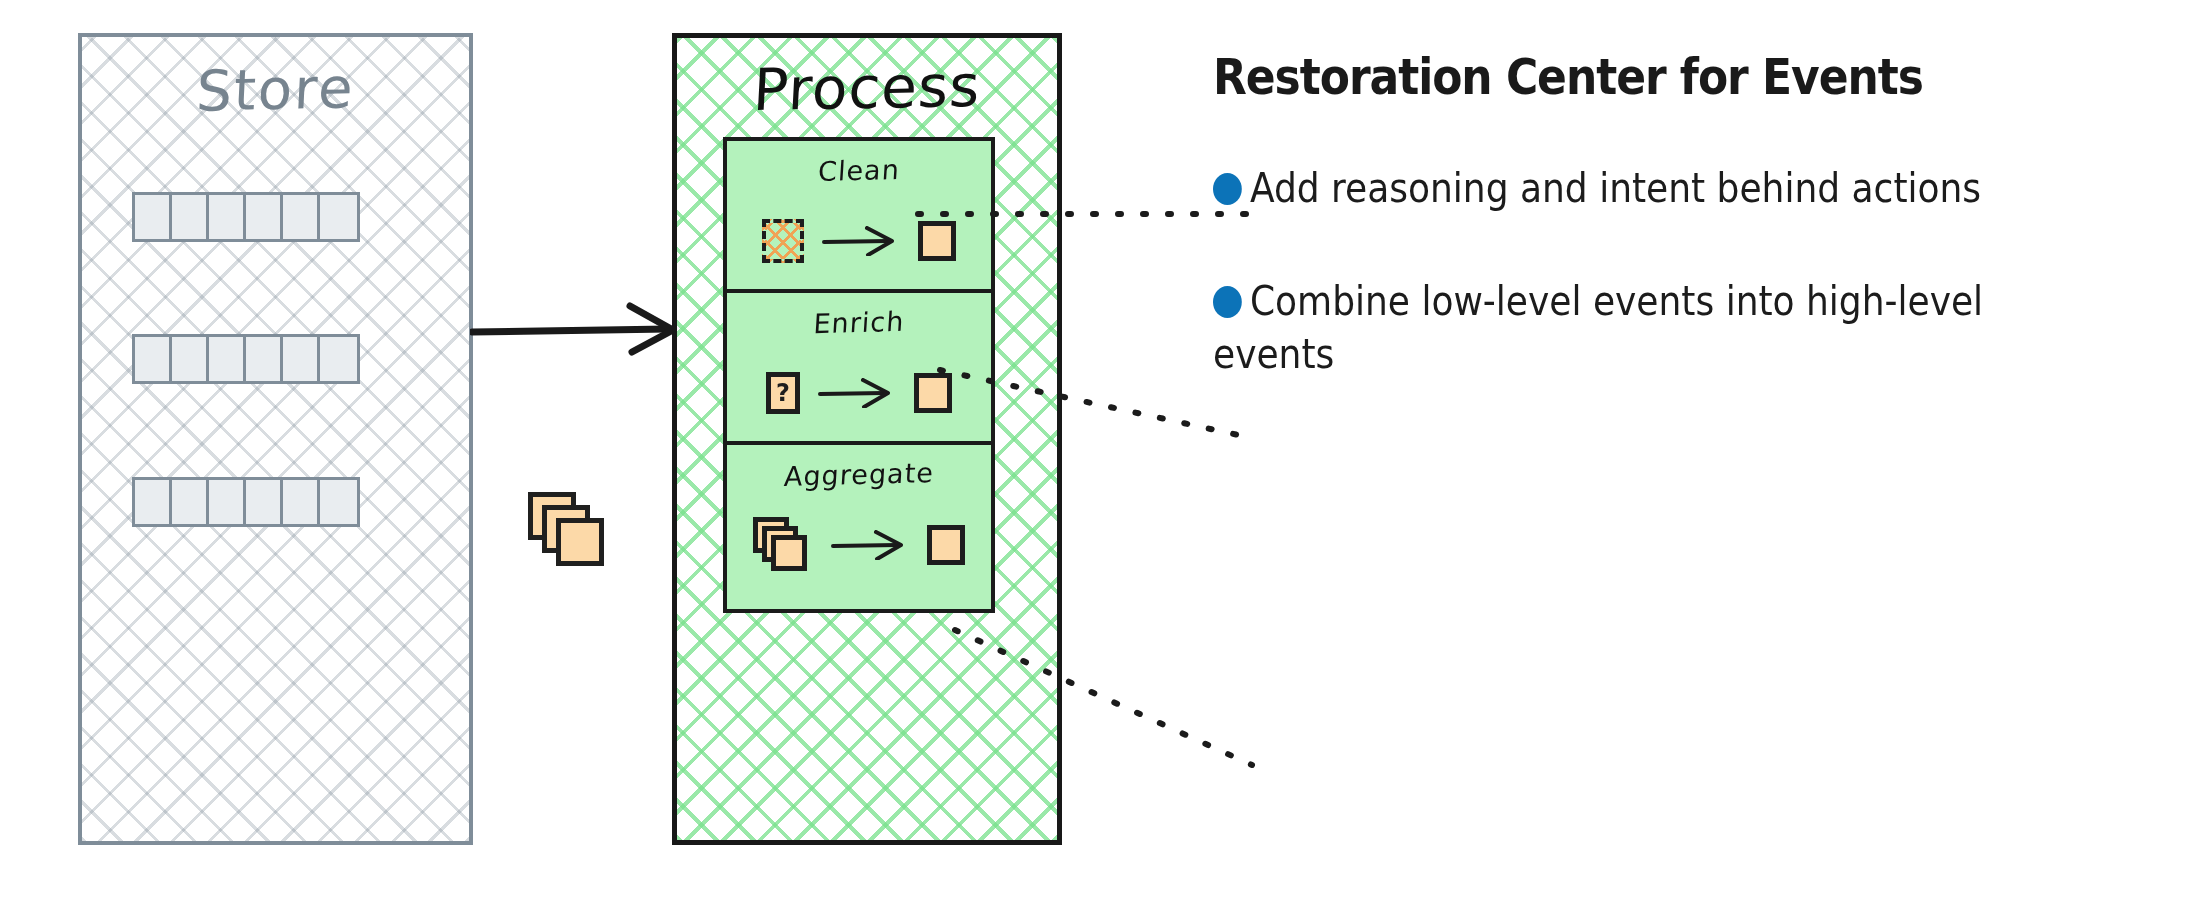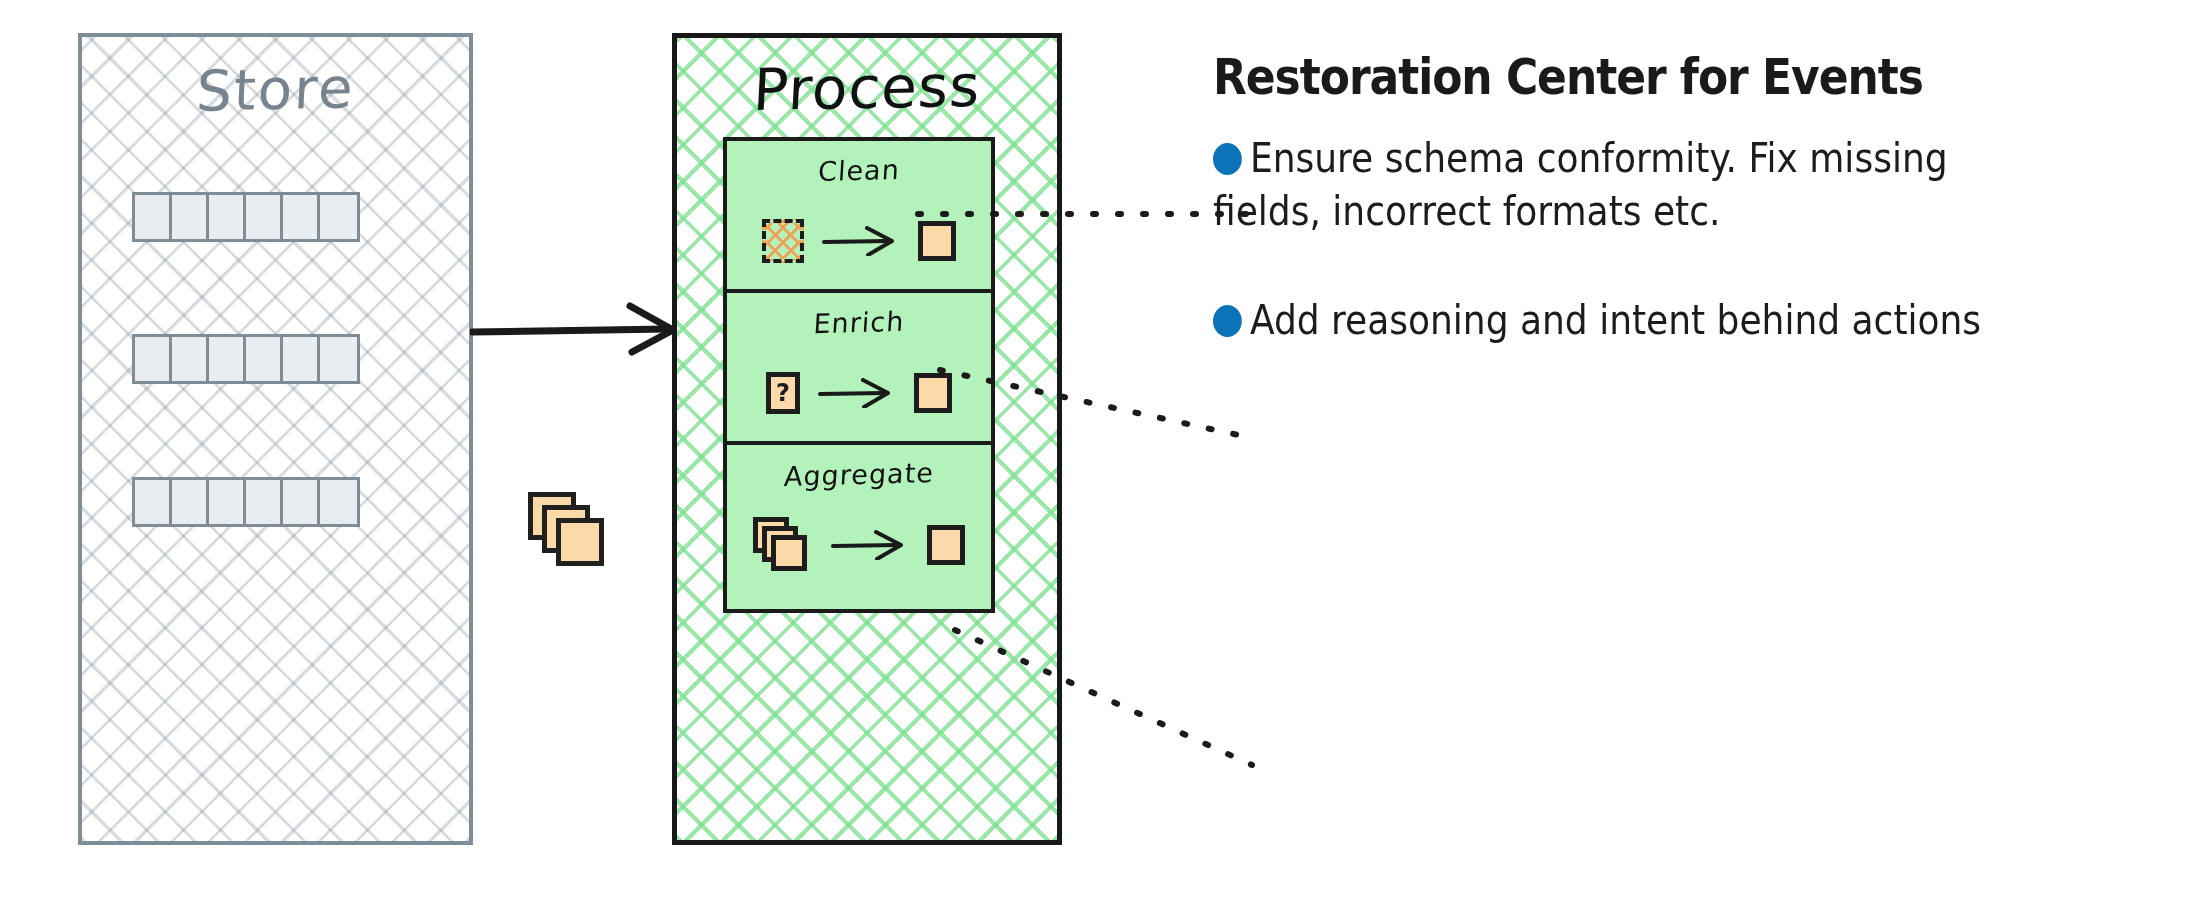--- a/index.html
+++ b/index.html
@@ -234,23 +234,23 @@
 
   <svg id="connectors" viewBox="0 0 2187 906">
     <path d="M918,214 L1254,214" stroke="#1b1b1b" stroke-width="6" fill="none" stroke-dasharray="3 22" stroke-linecap="round"></path>
     <path d="M940,370 L1252,438" stroke="#1b1b1b" stroke-width="6" fill="none" stroke-dasharray="3 22" stroke-linecap="round"></path>
     <path d="M955,630 L1252,765" stroke="#1b1b1b" stroke-width="6" fill="none" stroke-dasharray="3 22" stroke-linecap="round"></path>
   </svg>
 
   <div id="notes">
     <div id="notes-title">Restoration Center for Events</div>
 
-    <div class="note-item" id="note-0">
-      <div class="note-text"><span class="bullet-dot"></span><span>Ensure schema conformity. Fix missing fields, incorrect formats etc.</span></div>
-    </div>
 
     <div class="note-item" id="note-1">
       <div class="note-text"><span class="bullet-dot"></span><span>Add reasoning and intent behind actions</span></div>
     </div>
 
+    <div class="note-item" id="note-2">
+      <div class="note-text"><span class="bullet-dot"></span><span>Combine low-level events into high-level events</span></div>
+    </div>
   </div>
 
 </div>
 
 </body></html>

